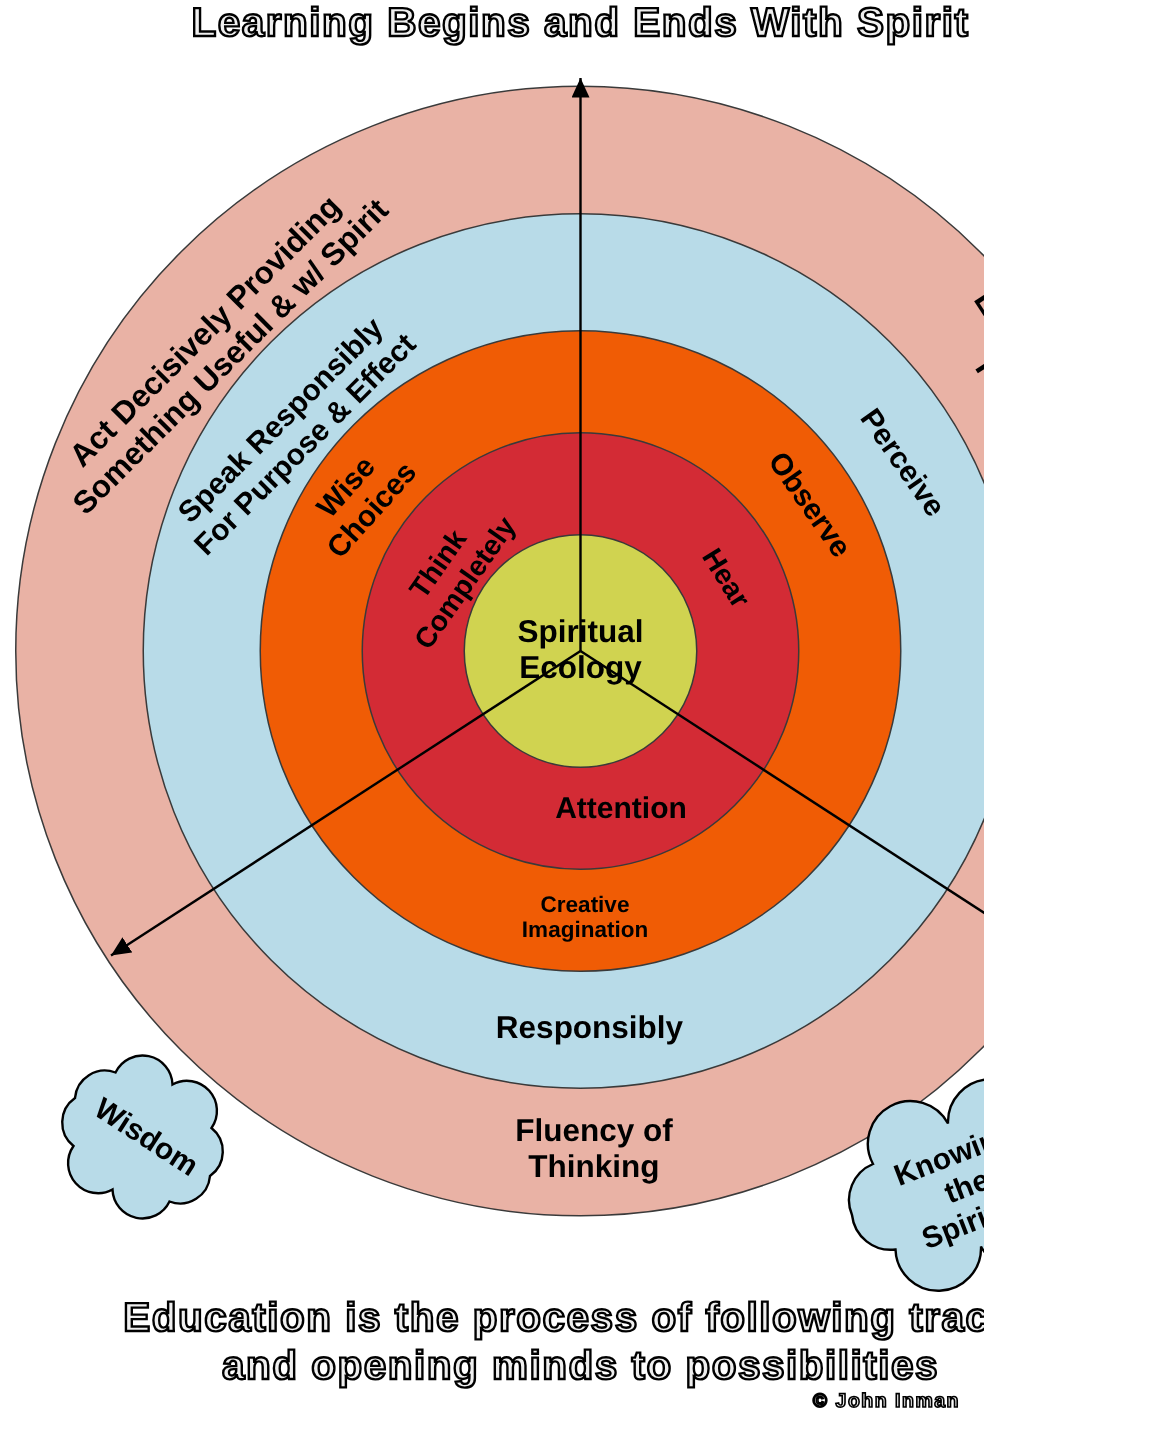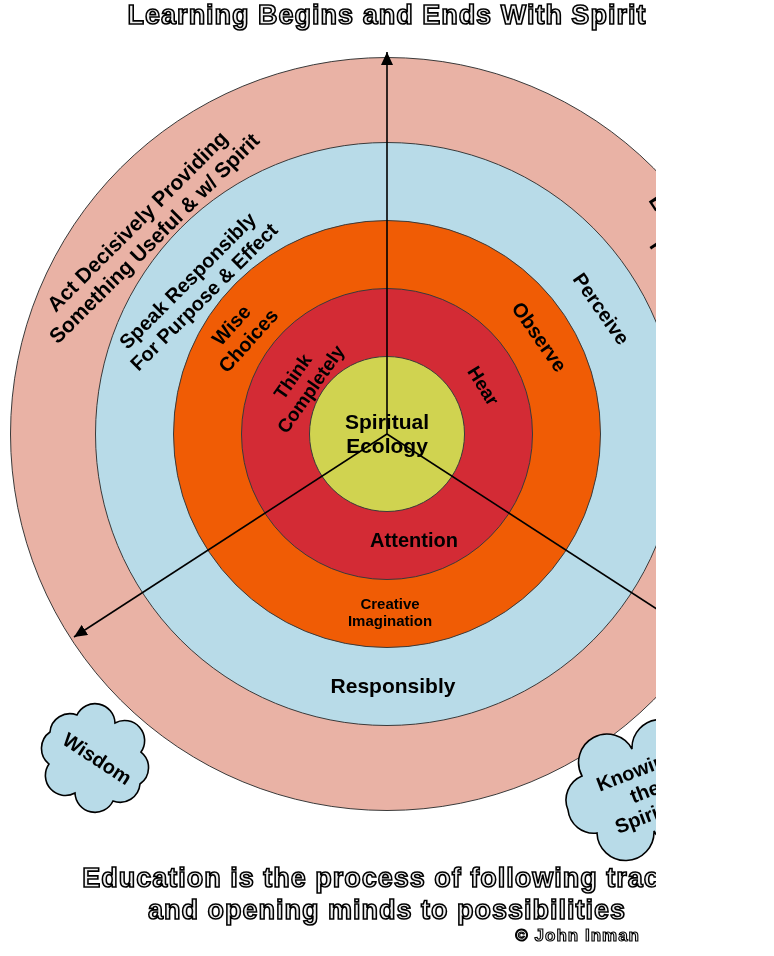--- a/index.html
+++ b/index.html
@@ -27,21 +27,21 @@
   }
   .title{
     position:absolute;z-index:8;left:0;top:0;width:774px;text-align:center;
     font-size:27px;
   }
   .caption{
     position:absolute;z-index:8;left:0;top:862px;width:774px;text-align:center;
     font-size:27px;white-space:pre-line;line-height:1.2;
   }
   .credit{
-    position:absolute;z-index:8;right:16px;top:926px;font-size:17px;
+    position:absolute;z-index:8;right:16px;top:926px;font-size:13px;
     -webkit-text-stroke:1.1px #000;
   }
 </style>
 </head>
 <body>
 
 <div class="canvas">
 
   <div class="title outlined">Learning Begins and Ends With Spirit</div>
 
@@ -98,20 +98,22 @@
 
   <div class="lbl" style="left:196px;top:289px;font-size:20px;transform:translate(-50%,-50%) rotate(-45deg);">Speak Responsibly
 For Purpose &amp; Effect</div>
   <div class="lbl" style="left:601px;top:309px;font-size:20px;transform:translate(-50%,-50%) rotate(55deg);">Perceive</div>
   <div class="lbl" style="left:393px;top:686px;font-size:21px;transform:translate(-50%,-50%);">Responsibly</div>
 
   <div class="lbl" style="left:146px;top:230px;font-size:21px;transform:translate(-50%,-50%) rotate(-45deg);">Act Decisively Providing
 Something Useful &amp; w/ Spirit</div>
   <div class="lbl" style="left:676px;top:253px;font-size:21px;transform:translate(-50%,-50%) rotate(57deg);">Emotionally
 Feel</div>
+  <div class="lbl" style="left:396px;top:767px;font-size:21px;transform:translate(-50%,-50%);">Fluency of
+Thinking</div>
 
   <div class="lbl" style="left:97px;top:759px;font-size:20px;transform:translate(-50%,-50%) rotate(33deg);">Wisdom</div>
   <div class="lbl" style="left:645px;top:792px;font-size:20px;transform:translate(-50%,-50%) rotate(-21deg);">Knowing the
 Spiritual</div>
 
   <div class="caption outlined">Education is the process of following tracks
 and opening minds to possibilities</div>
   <div class="credit outlined">© John Inman</div>
 
 </div>

